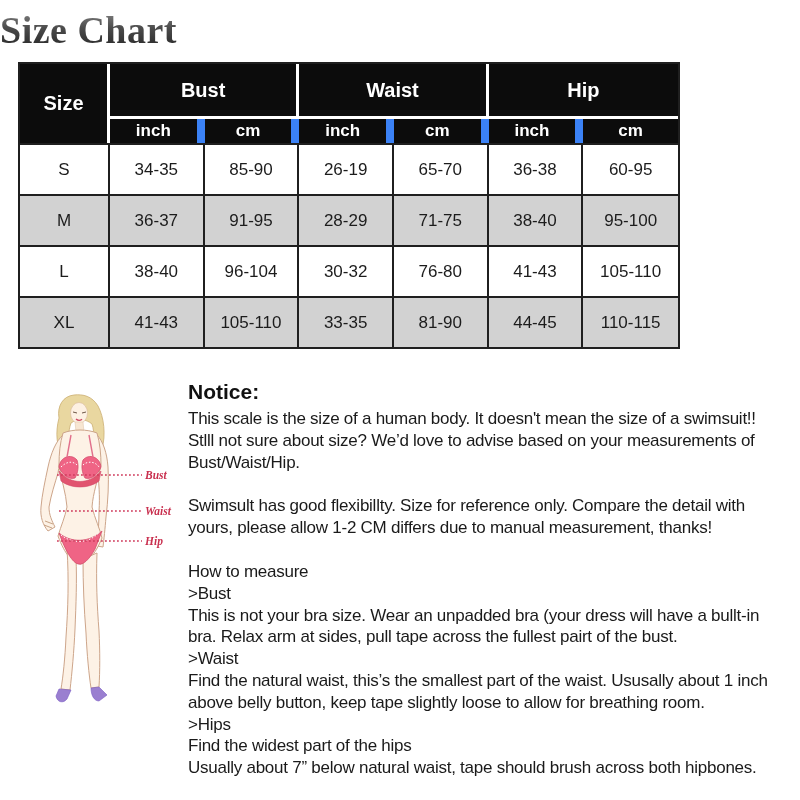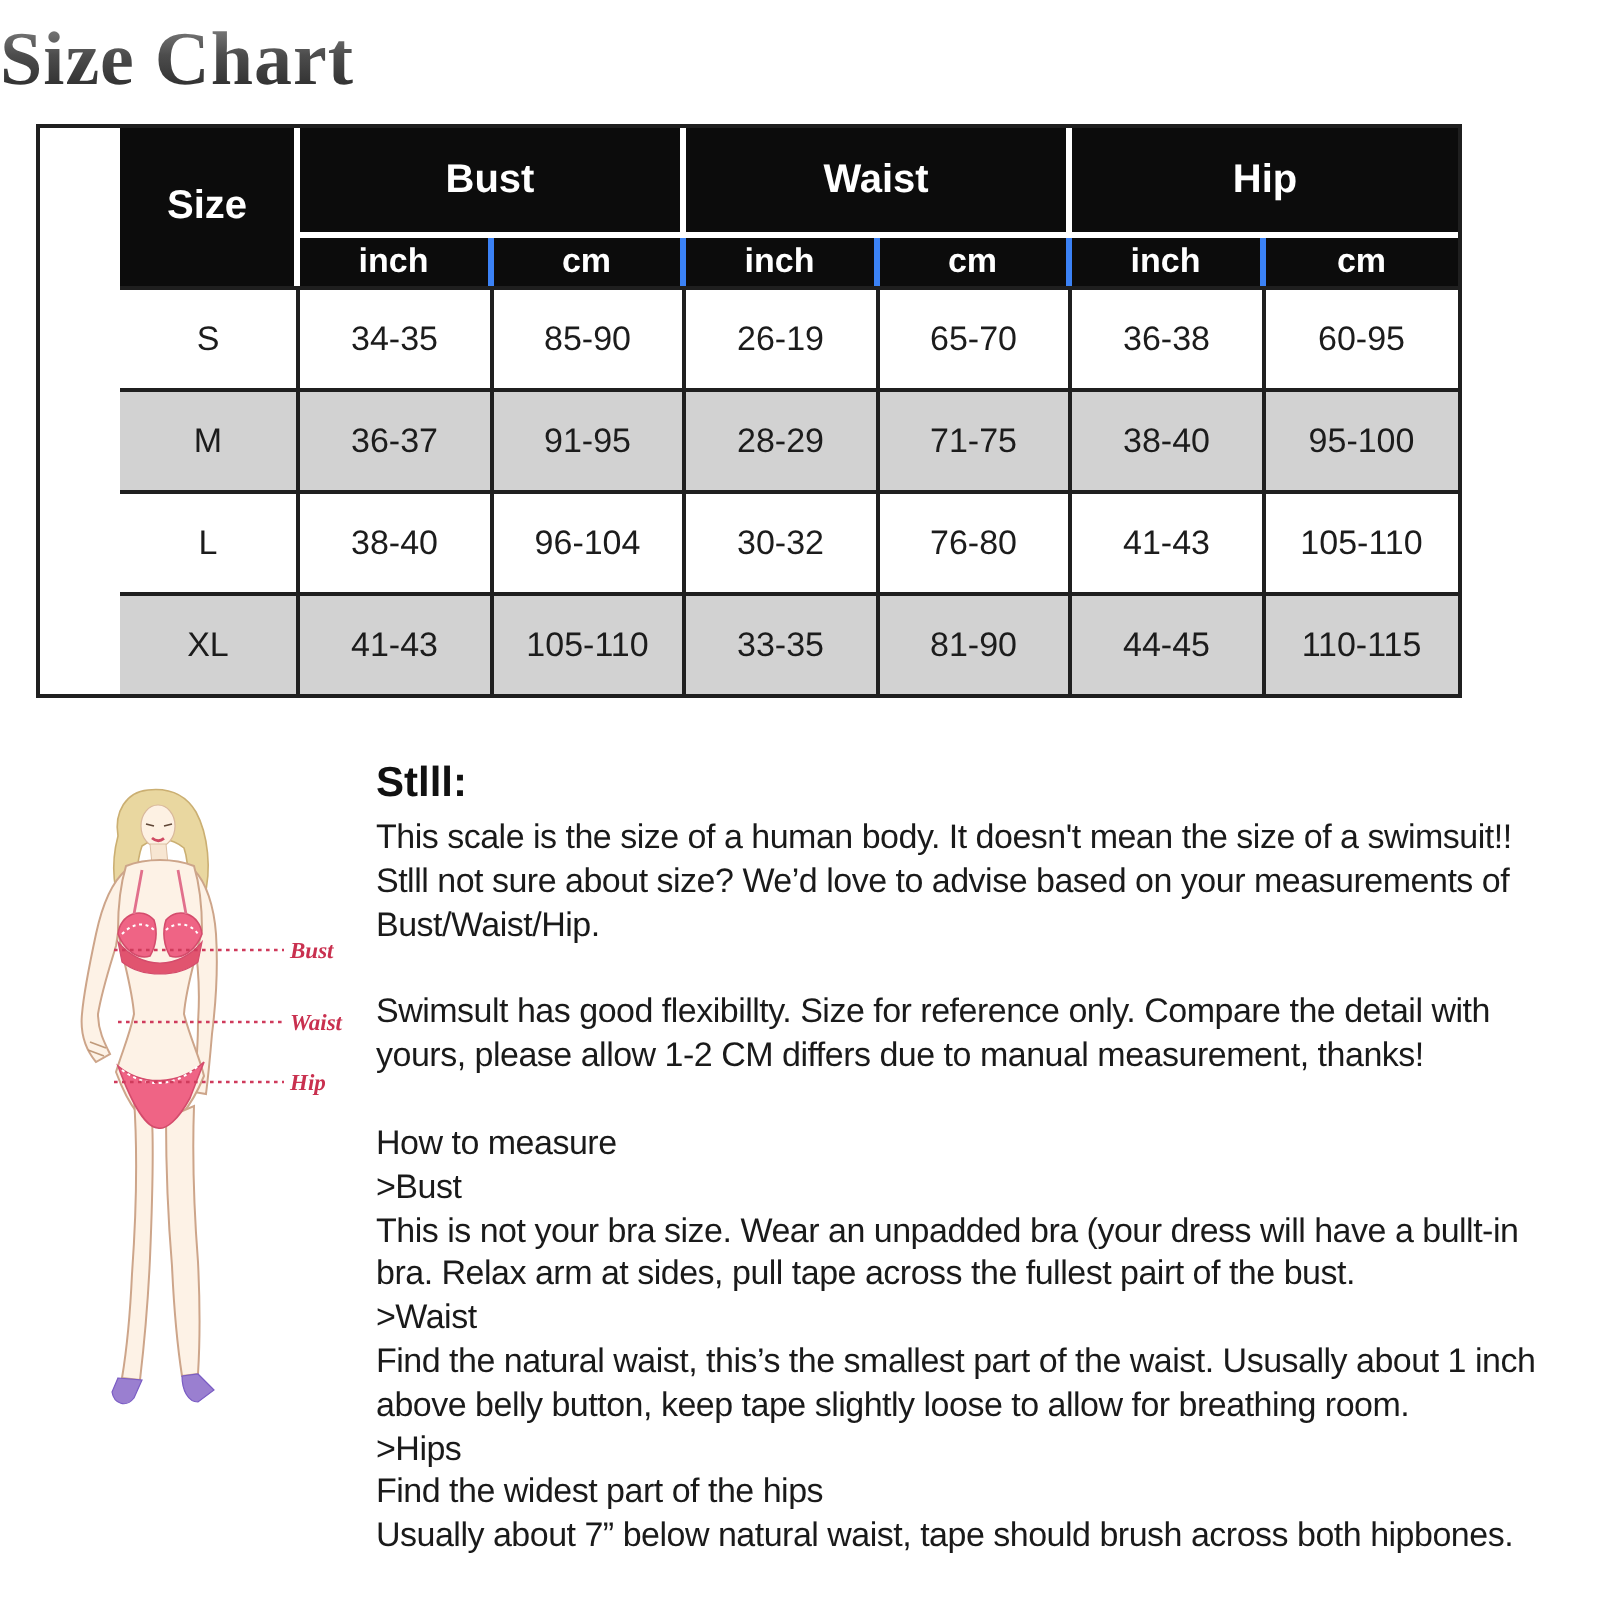--- a/index.html
+++ b/index.html
@@ -7,30 +7,30 @@
           font-family:"Liberation Sans",sans-serif;}
 
   
   .page-title{position:absolute;top:8px;left:0;width:800px;text-align:left;
     font-family:"Liberation Serif",serif;font-weight:bold;font-size:38px;line-height:44px;
     background:linear-gradient(180deg,#8d8d8d 0%,#4c4c4c 45%,#222222 100%);
     -webkit-background-clip:text;background-clip:text;color:transparent;
     -webkit-text-fill-color:transparent;letter-spacing:.5px;}
 
   
-  table.size-table{position:absolute;left:18px;top:62px;width:713px;
+  table.size-table{position:absolute;left:18px;top:62px;width:662px;
     border-collapse:separate;border-spacing:0;table-layout:fixed;
-    border:2px solid #1f1f1f;background:#ffffff;padding-left:40px;}
+    border:2px solid #1f1f1f;background:#ffffff;}
   col.c-size{width:90px;}
   .size-table th{background:#0c0c0c;color:#ffffff;font-weight:bold;text-align:center;
     vertical-align:middle;padding:0;}
   tr.group-row th{height:52px;font-size:20px;border-right:3px solid #ffffff;border-bottom:3px solid #ffffff;}
   tr.group-row th:last-child{border-right:0;}
   th.corner{font-size:19px;border-bottom:0 !important;border-right:3px solid #ffffff;}
-  tr.unit-row th{height:24px;font-size:17px;border-right:3px solid #3b82f6;}
+  tr.unit-row th{height:24px;font-size:17px;border-right:8px solid #3b82f6;}
   tr.unit-row th:last-child{border-right:0;}
   .size-table tbody td{height:49px;text-align:center;vertical-align:middle;
     font-size:17px;color:#1c1c1c;background:#ffffff;
     border-top:2px solid #1f1f1f;border-right:2px solid #1f1f1f;padding:0;}
   .size-table tbody td:last-child{border-right:0;}
   .size-table tbody tr:nth-child(even) td{background:#d2d2d2;}
 
   
   .figure-wrap{position:absolute;left:15px;top:383px;width:170px;height:335px;}
 
@@ -143,21 +143,21 @@
       <path d="M44,128 H127" stroke="#cf3b5c" stroke-width="1.3" stroke-dasharray="1.8 2.2" fill="none"></path>
       <path d="M42,158 H127" stroke="#cf3b5c" stroke-width="1.3" stroke-dasharray="1.8 2.2" fill="none"></path>
 
       <text x="130" y="96" font-family="Liberation Serif, serif" font-style="italic" font-weight="bold" font-size="11.5" fill="#c9304f">Bust</text>
       <text x="130" y="132" font-family="Liberation Serif, serif" font-style="italic" font-weight="bold" font-size="11.5" fill="#c9304f">Waist</text>
       <text x="130" y="162" font-family="Liberation Serif, serif" font-style="italic" font-weight="bold" font-size="11.5" fill="#c9304f">Hip</text>
     </svg>
   </div>
 
   <div class="notice">
-    <div class="notice-heading">Stlll:</div>
+    <div class="notice-heading">Notice:</div>
     <div>
         <div class="para">This scale is the size of a human body. It doesn't mean the size of a swimsuit!!
 Stlll not sure about size? We’d love to advise based on your measurements of
 Bust/Waist/Hip.</div>
         <div class="para">Swimsult has good flexibillty. Size for reference only. Compare the detail with
 yours, please allow 1-2 CM differs due to manual measurement, thanks!</div>
         <div class="para">How to measure
 &gt;Bust
 This is not your bra size. Wear an unpadded bra (your dress will have a bullt-in
 bra. Relax arm at sides, pull tape across the fullest pairt of the bust.

